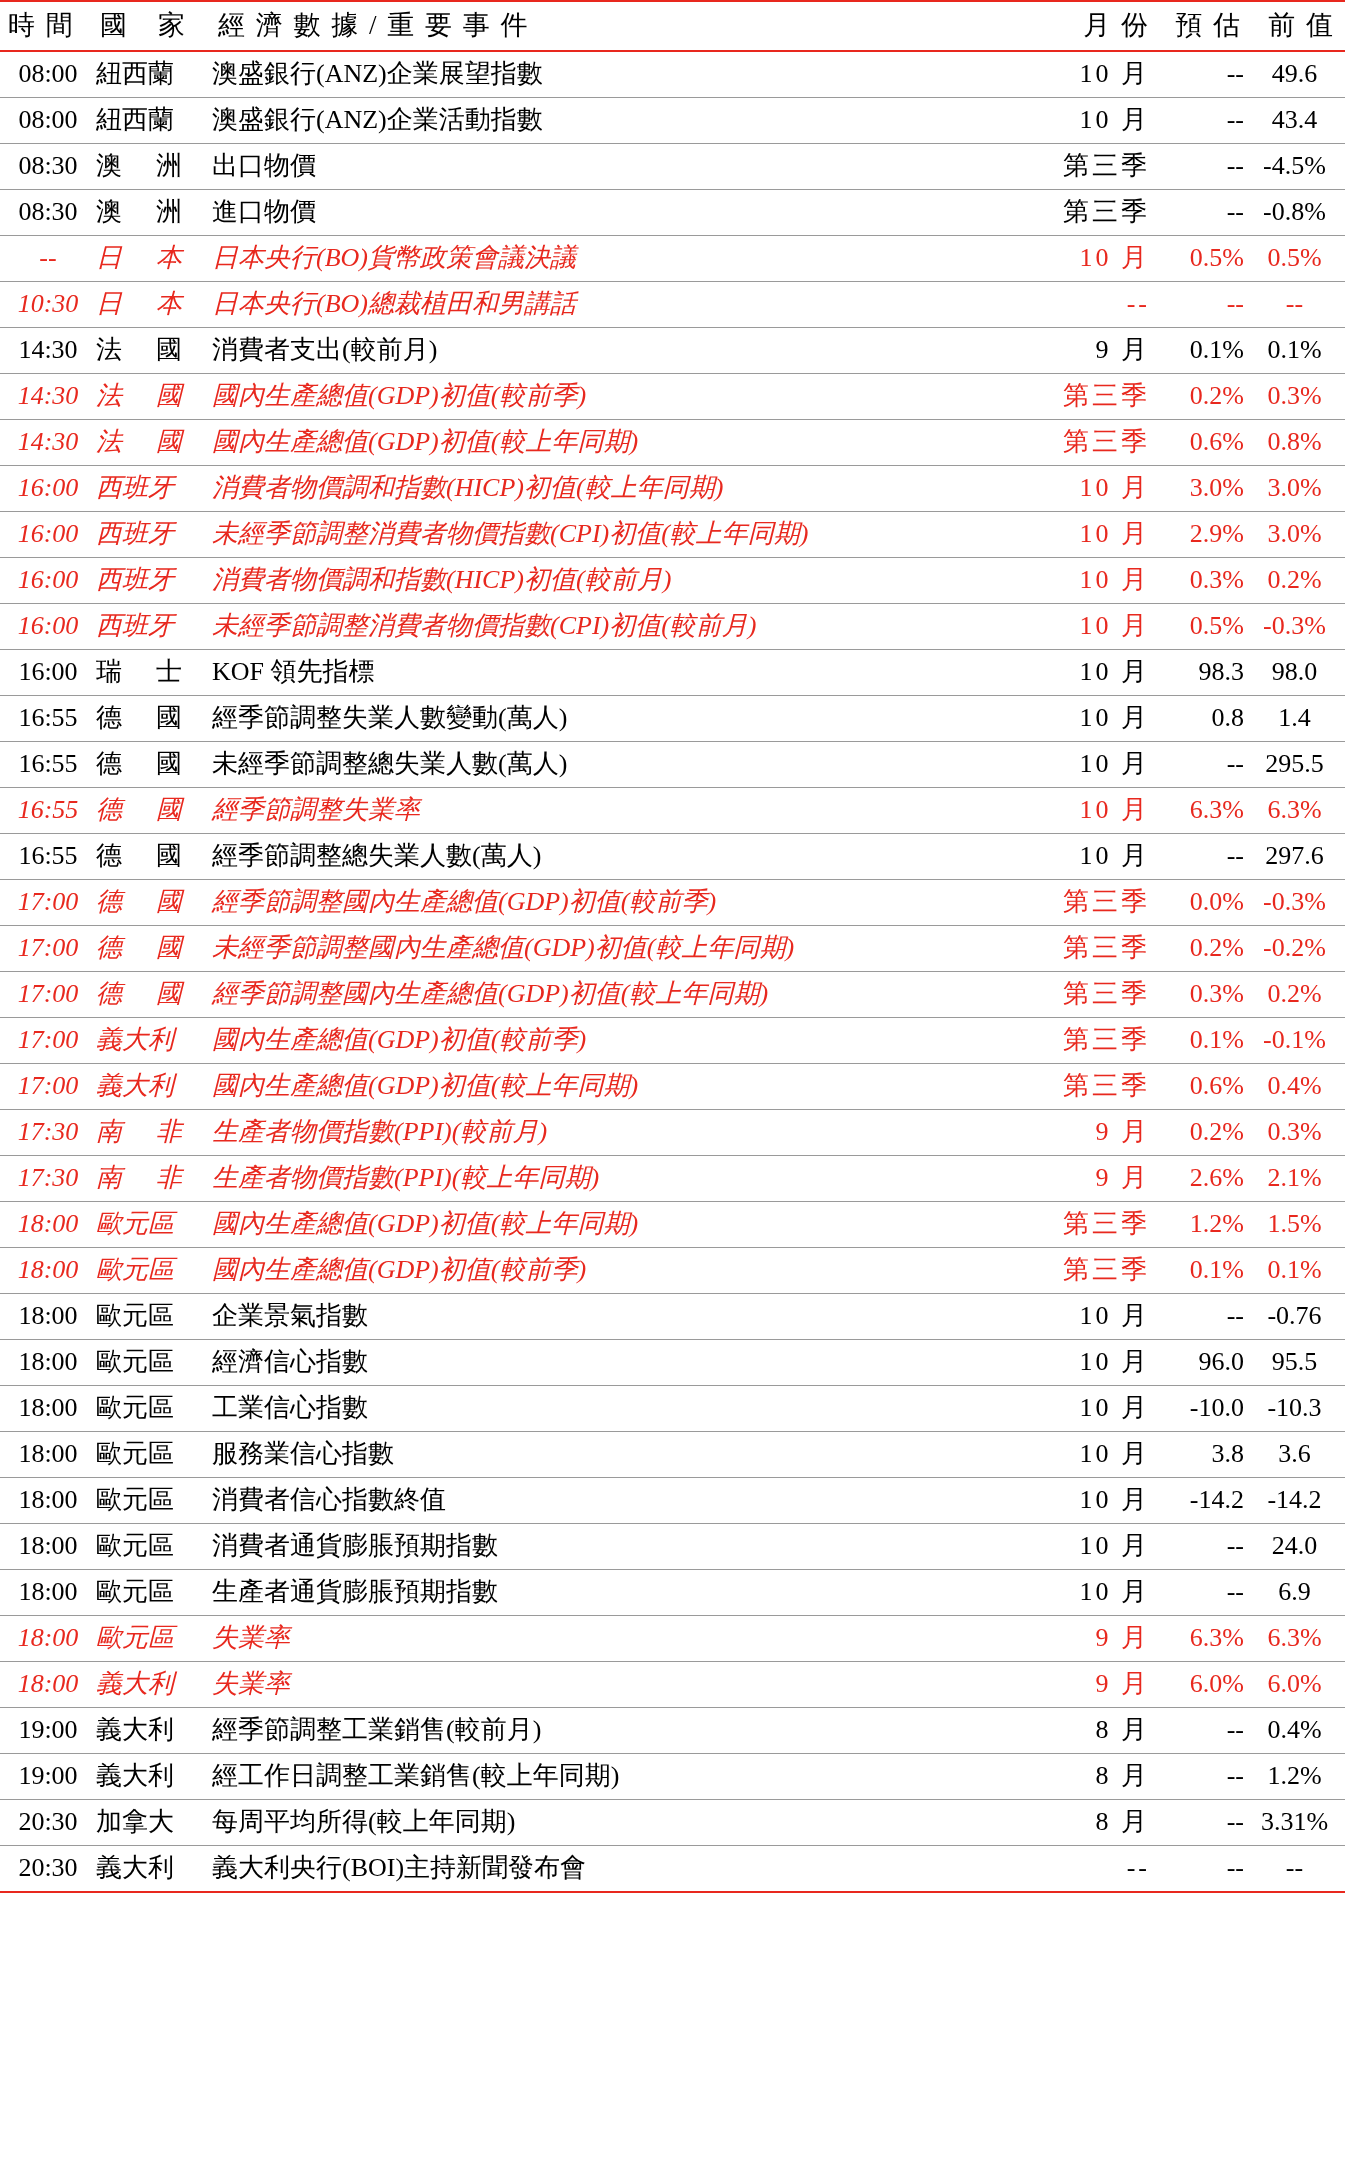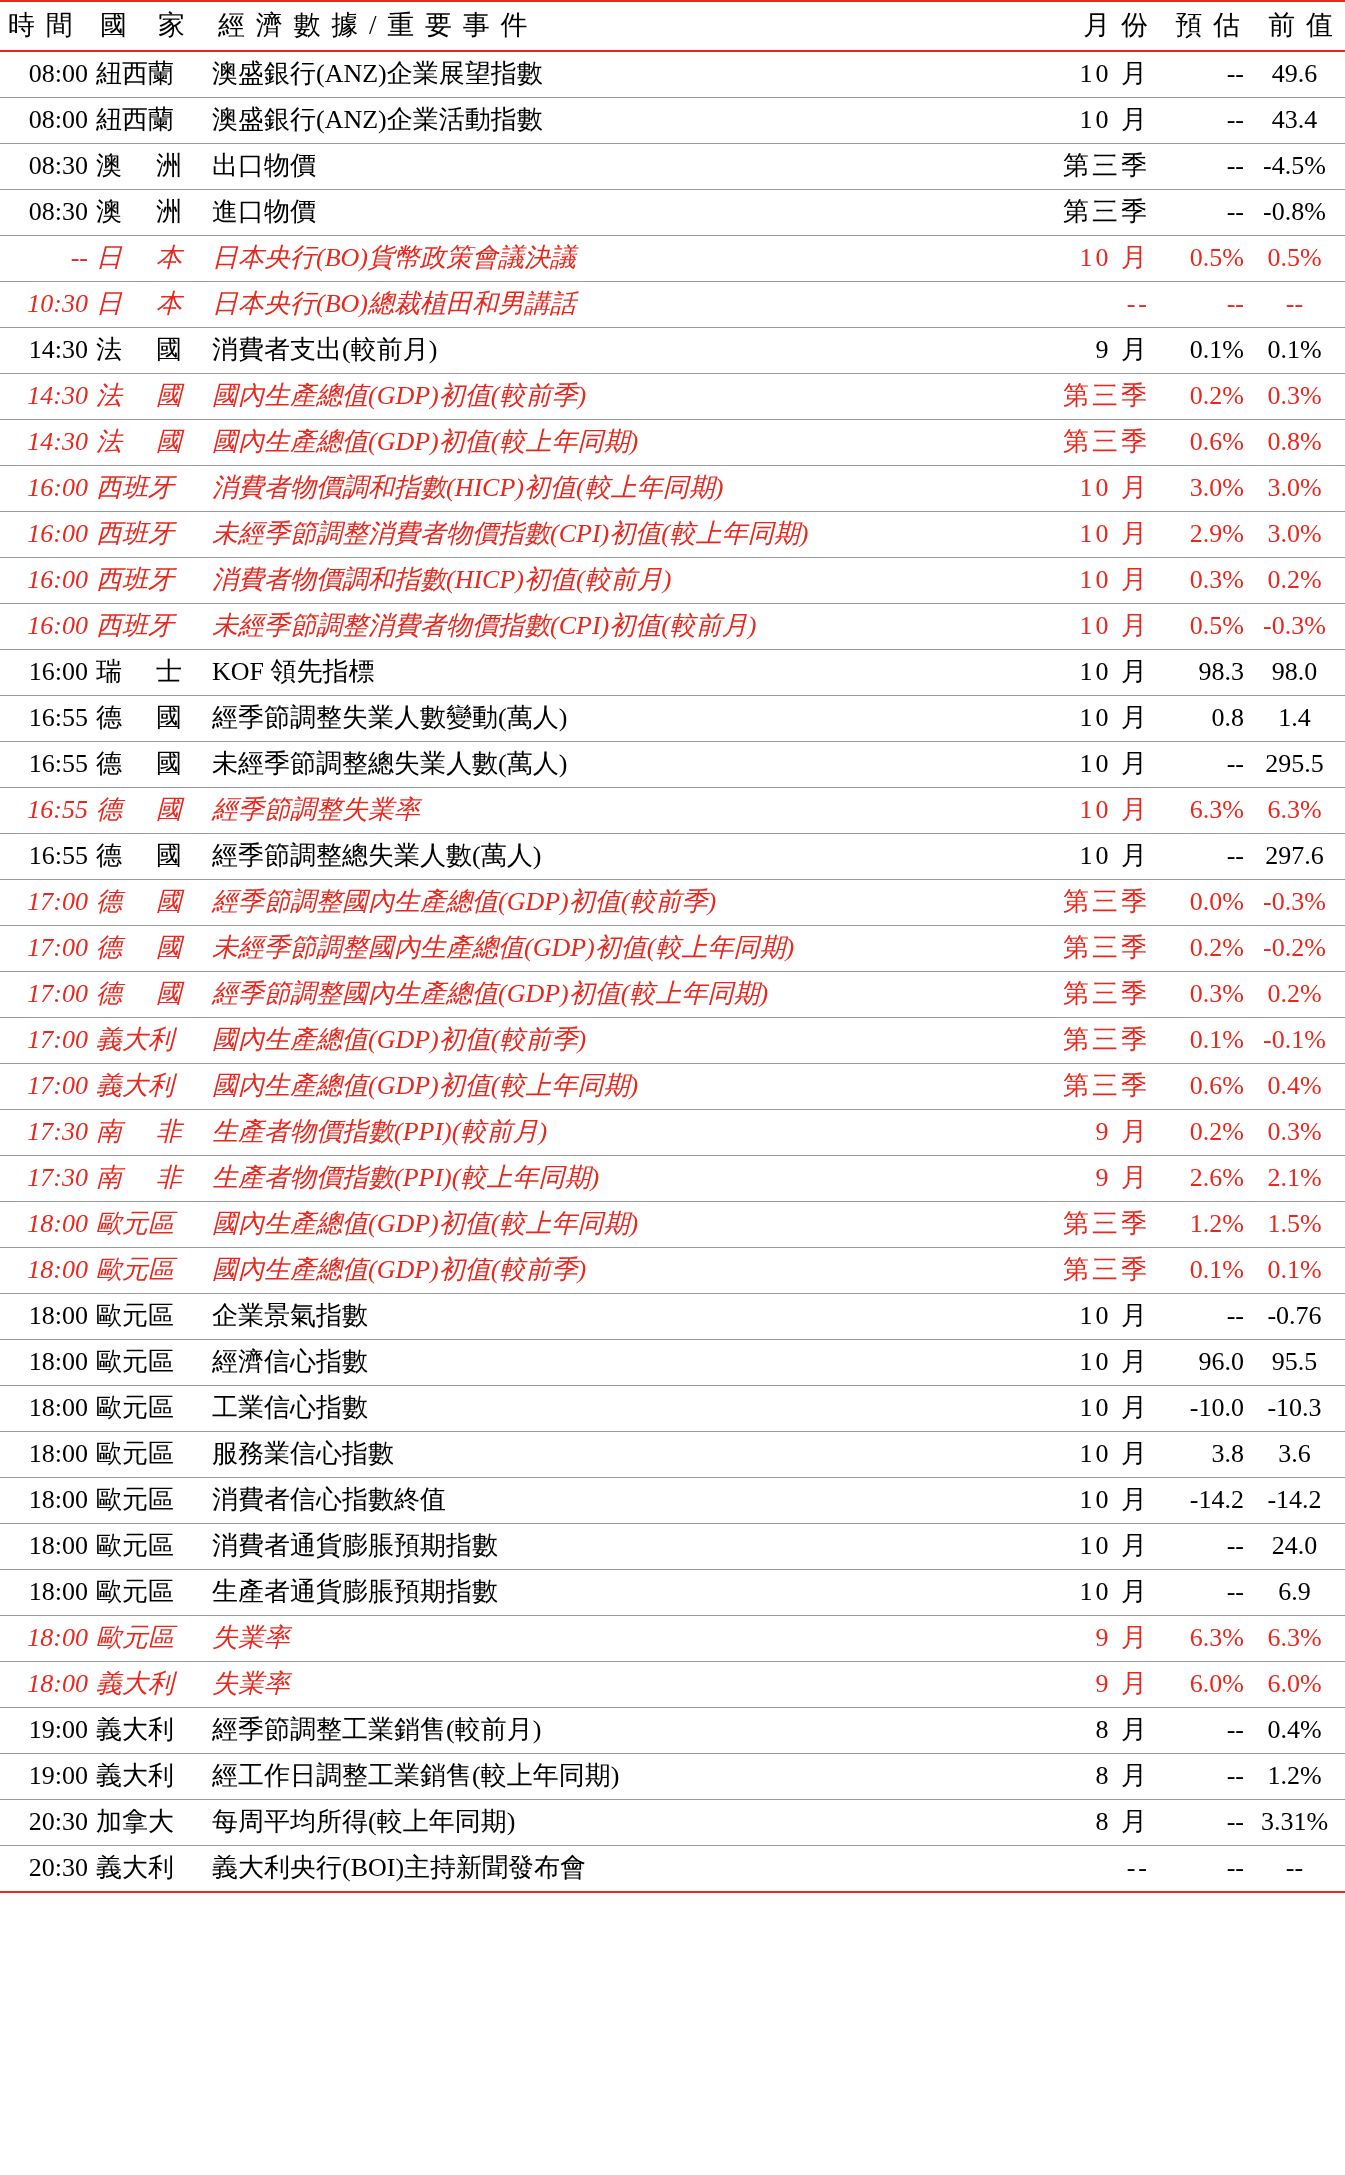--- a/index.html
+++ b/index.html
@@ -43,21 +43,21 @@
 
   tbody td {
     border-bottom: 1px solid #9a9a9a;
     font-size: 26px;
     padding: 4px 4px 6px 4px;
     white-space: nowrap;
     overflow: hidden;
   }
   tbody tr:last-child td { border-bottom: 2px solid #e8281e; }
 
-  td.time   { text-align: right; padding-left: 8px; letter-spacing: 0px; }
+  td.time   { text-align: center; padding-left: 8px; letter-spacing: 0px; }
   td.region { text-align: left; letter-spacing: 4px; }
   td.region.wide { letter-spacing: 0px; margin-top: 44px; }
   td.event  { text-align: left; padding-left: 2px; }
   td.month  { text-align: right; padding-right: 10px; letter-spacing: 3px; margin-top: 35px; }
   td.fcast  { text-align: right; padding-right: 8px; }
   td.prev   { text-align: center; padding-right: 12px; }
 
   tr.red td { color: #e8281e; }
   tr.red td.event, tr.red td.region, tr.red td.time { font-style: italic; }
   tr.red td.month, tr.red td.fcast, tr.red td.prev { font-style: normal; }

